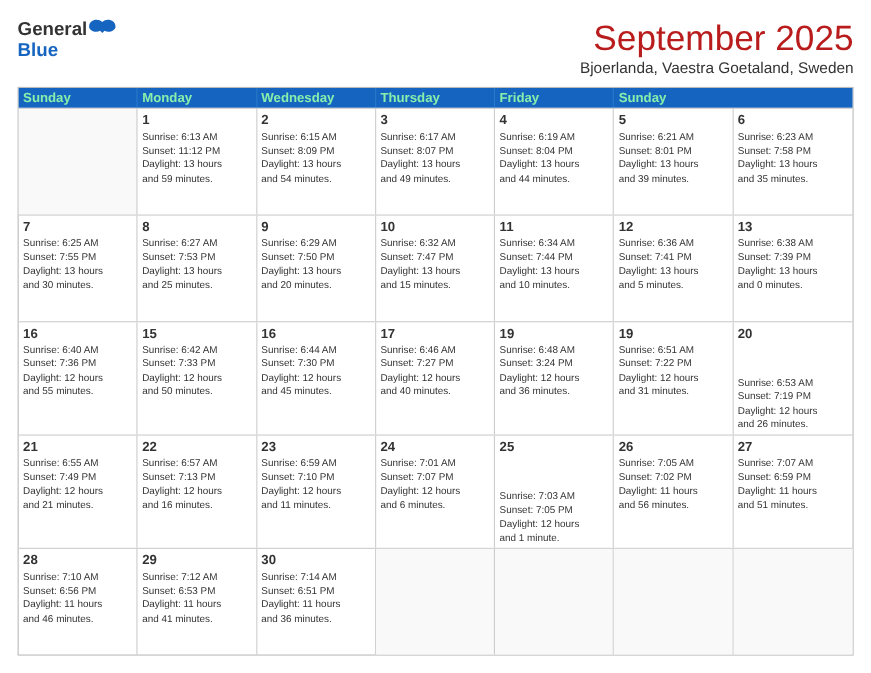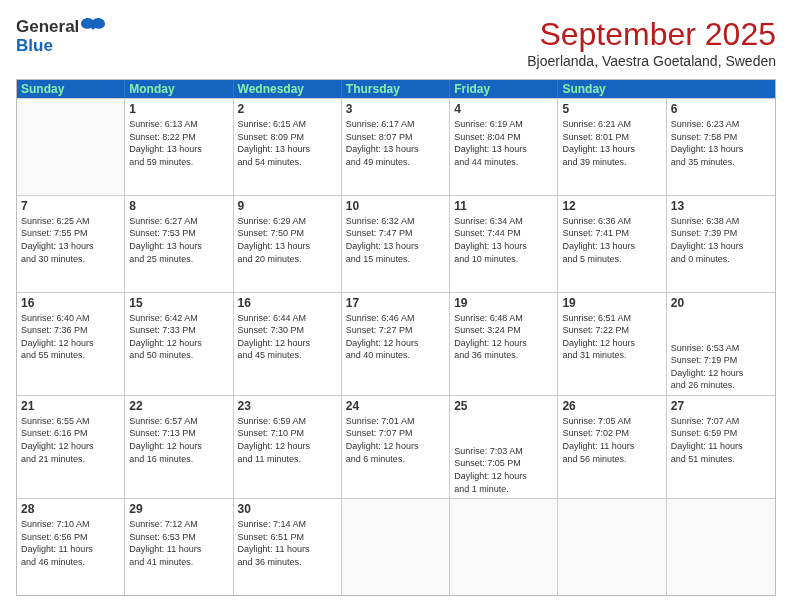--- a/index.html
+++ b/index.html
@@ -113,21 +113,21 @@
         <div class="cal-header-cell">Thursday</div>
         <div class="cal-header-cell">Friday</div>
         <div class="cal-header-cell">Sunday</div>
       </div>
     <div class="cal-body">
     <div class="cal-row">
           <div class="cal-cell empty"></div>
           <div class="cal-cell">
             <div class="day-num">1</div>
             <div class="day-info" style="white-space: pre-line;">Sunrise: 6:13 AM
-Sunset: 8:22 PM
+Sunset: 11:12 PM
 Daylight: 13 hours
 and 59 minutes.</div>
           </div>
           <div class="cal-cell">
             <div class="day-num">2</div>
             <div class="day-info" style="white-space: pre-line;">Sunrise: 6:15 AM
 Sunset: 8:09 PM
 Daylight: 13 hours
 and 54 minutes.</div>
           </div>
@@ -259,21 +259,21 @@
             <div class="day-info" style="white-space: pre-line; margin-top: 32px;">Sunrise: 6:53 AM
 Sunset: 7:19 PM
 Daylight: 12 hours
 and 26 minutes.</div>
           </div>
         </div>
         <div class="cal-row">
           <div class="cal-cell">
             <div class="day-num">21</div>
             <div class="day-info" style="white-space: pre-line;">Sunrise: 6:55 AM
-Sunset: 6:16 PM
+Sunset: 7:49 PM
 Daylight: 12 hours
 and 21 minutes.</div>
           </div>
           <div class="cal-cell">
             <div class="day-num">22</div>
             <div class="day-info" style="white-space: pre-line;">Sunrise: 6:57 AM
 Sunset: 7:13 PM
 Daylight: 12 hours
 and 16 minutes.</div>
           </div>

